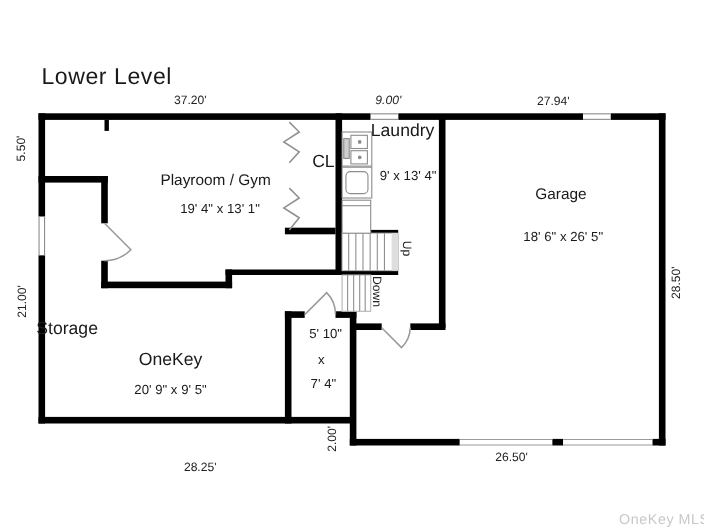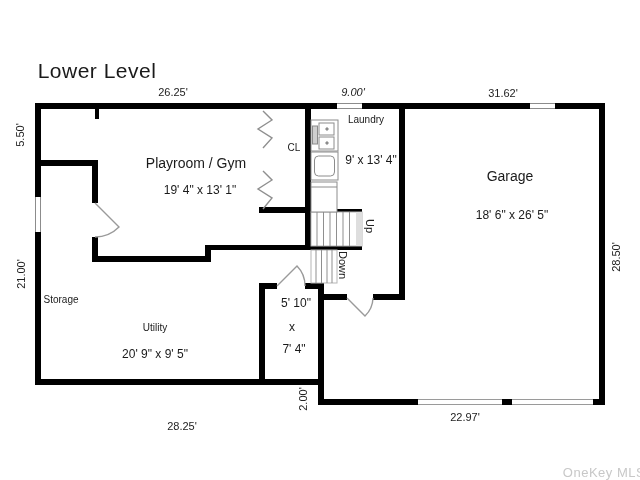--- a/index.html
+++ b/index.html
@@ -3,21 +3,21 @@
 <meta charset="utf-8">
 <style>
   html,body{margin:0;padding:0;background:#fff;}
   #plan{position:relative;width:640px;height:480px;background:#ffffff;overflow:hidden;
         font-family:"Liberation Sans",sans-serif;}
   #plan svg{position:absolute;left:0;top:0;}
   .lbl{position:absolute;transform:translate(-50%,-50%);color:#1a1a1a;white-space:nowrap;line-height:1;}
   .v{transform:translate(-50%,-50%) rotate(-90deg);}
   .vcw{transform:translate(-50%,-50%) rotate(90deg);}
   .title{font-size:21px;letter-spacing:0.5px;}
-  .room{font-size:10px;}
+  .room{font-size:16px;}
   .room-big{font-size:14px;}
   .dims{font-size:12px;}
   .dim{font-size:11px;color:#222;}
   .stair-lbl{font-size:11px;color:#222;}
   .watermark{font-size:13px;color:#c8c8c8;letter-spacing:0.5px;}
 </style>
 </head>
 <body>
 
 <div id="plan">
@@ -166,34 +166,34 @@
   <div class="lbl room" style="left:366px;top:120px;">Laundry</div>
   <div class="lbl dims" style="left:371px;top:160px;">9' x 13' 4"</div>
 
   <div class="lbl room" style="left:294px;top:148px;">CL</div>
 
   <div class="lbl room-big" style="left:510px;top:176px;">Garage</div>
   <div class="lbl dims" style="left:512px;top:215px;">18' 6" x 26' 5"</div>
 
   <div class="lbl room" style="left:61px;top:300px;">Storage</div>
 
-  <div class="lbl room" style="left:155px;top:328px;">Utility</div>
+  <div class="lbl room" style="left:155px;top:328px;">OneKey</div>
   <div class="lbl dims" style="left:155px;top:354px;">20' 9" x 9' 5"</div>
 
   <div class="lbl dims" style="left:296px;top:303px;">5' 10"</div>
   <div class="lbl dims" style="left:292px;top:327px;">x</div>
   <div class="lbl dims" style="left:294px;top:349px;">7' 4"</div>
 
   <div class="lbl stair-lbl vcw" style="left:369px;top:226px;">Up</div>
   <div class="lbl stair-lbl vcw" style="left:342px;top:265px;">Down</div>
 
-  <div class="lbl dim" style="left:173px;top:92px;">26.25'</div>
+  <div class="lbl dim" style="left:173px;top:92px;">37.20'</div>
   <div class="lbl dim" style="left:353px;top:92px;font-style:italic;">9.00'</div>
-  <div class="lbl dim" style="left:503px;top:93px;">31.62'</div>
+  <div class="lbl dim" style="left:503px;top:93px;">27.94'</div>
   <div class="lbl dim v" style="left:20px;top:135px;">5.50'</div>
   <div class="lbl dim v" style="left:21px;top:274px;">21.00'</div>
   <div class="lbl dim v" style="left:616px;top:257px;">28.50'</div>
   <div class="lbl dim" style="left:182px;top:410px;margin-top:16px;">28.25'</div>
-  <div class="lbl dim" style="left:465px;top:417px;">22.97'</div>
+  <div class="lbl dim" style="left:465px;top:417px;">26.50'</div>
   <div class="lbl dim v" style="left:303px;top:399px;">2.00'</div>
 
   <div class="lbl watermark" style="left:604px;top:472px;">OneKey MLS</div>
 </div>
 
 </body></html>

